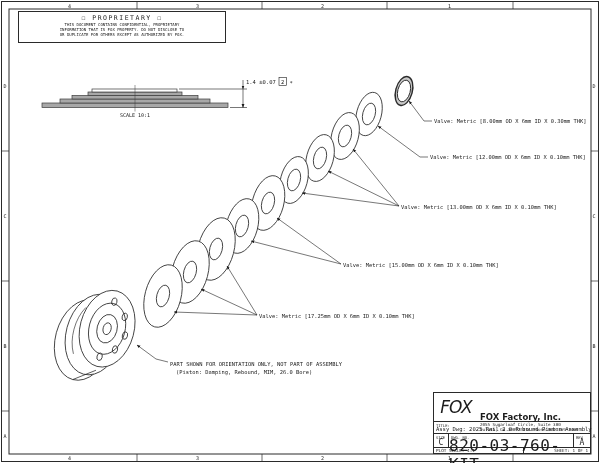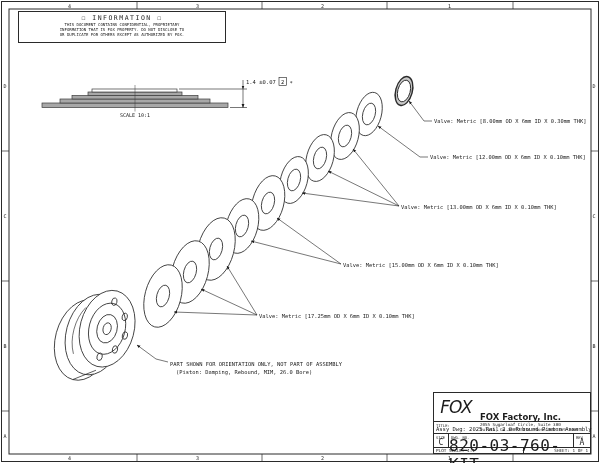--- a/index.html
+++ b/index.html
@@ -183,21 +183,21 @@
   <text class="callout" x="430" y="159">Valve: Metric [12.00mm OD X 6mm ID X 0.10mm THK]</text>
   <text class="callout" x="401" y="209">Valve: Metric [13.00mm OD X 6mm ID X 0.10mm THK]</text>
   <text class="callout" x="343" y="267">Valve: Metric [15.00mm OD X 6mm ID X 0.10mm THK]</text>
   <text class="callout" x="259" y="318">Valve: Metric [17.25mm OD X 6mm ID X 0.10mm THK]</text>
 
   <text class="callout" x="170" y="366">PART SHOWN FOR ORIENTATION ONLY, NOT PART OF ASSEMBLY</text>
   <text class="callout" x="176" y="374">(Piston: Damping, Rebound, MIM, 26.0 Bore)</text>
 </svg>
 
 <div class="prop-box">
-  <div class="prop-head">☐ INFORMATION ☐</div>
+  <div class="prop-head">☐ PROPRIETARY ☐</div>
   <div class="prop-line">THIS DOCUMENT CONTAINS CONFIDENTIAL, PROPRIETARY</div>
   <div class="prop-line">INFORMATION THAT IS FOX PROPERTY. DO NOT DISCLOSE TO</div>
   <div class="prop-line">OR DUPLICATE FOR OTHERS EXCEPT AS AUTHORIZED BY FOX.</div>
 </div>
 
 <div class="tb">
   <div class="tb-row1">
     <div class="tb-logo">FOX</div>
     <div class="tb-co">
       <div class="tb-co-name">FOX Factory, Inc.</div>

